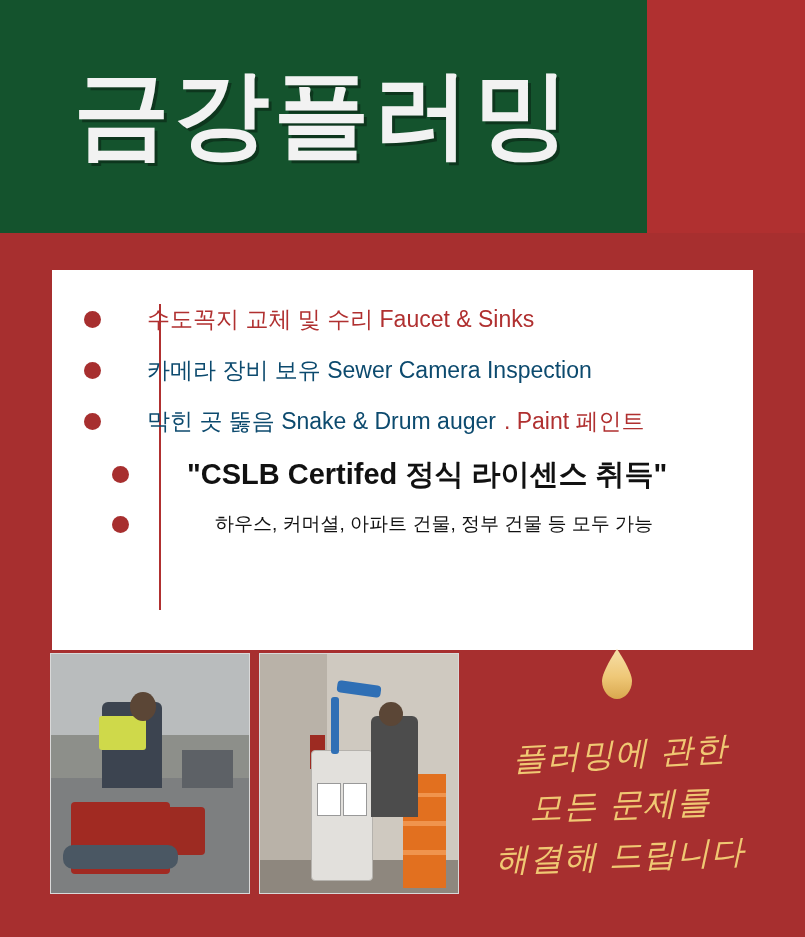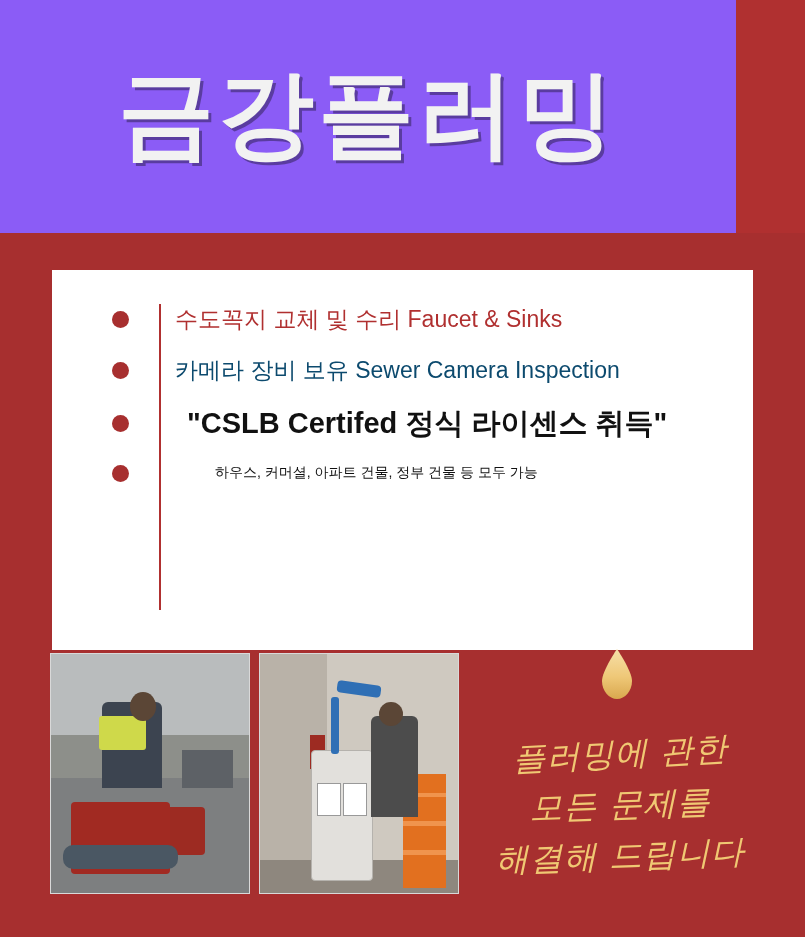--- a/index.html
+++ b/index.html
@@ -10,23 +10,23 @@
     width: 805px;
     height: 937px;
     font-family: "Liberation Sans", sans-serif;
     background: #b03030;
     overflow: hidden;
     position: relative;
   }
 
   
   .header {
-    width: 736px;
+    width: 647px;
     height: 233px;
-    background: #8b5cf6;
+    background: #14532d;
     display: flex;
     align-items: center;
     justify-content: center;
     box-sizing: border-box;
   }
   .header-title {
     font-family: "Liberation Sans", "DejaVu Sans", sans-serif;
     font-size: 96px;
     font-weight: bold;
     color: #f2f2f2;
@@ -68,21 +68,21 @@
     left: 107px;
     top: 34px;
     width: 2px;
     height: 306px;
     background: #b03030;
   }
   .service-row {
     display: flex;
     align-items: center;
     height: 51px;
-    padding-left: 60px;
+    padding-left: 32px;
     box-sizing: border-box;
   }
   .bullet {
     width: 17px;
     height: 17px;
     border-radius: 50%;
     background: #a72f2f;
     flex: 0 0 auto;
     margin-right: 46px;
   }
@@ -112,21 +112,21 @@
     font-family: "Liberation Sans", "DejaVu Sans", sans-serif;
   }
   .sub-row {
     display: flex;
     align-items: center;
     height: 44px;
     padding-left: 60px;
     box-sizing: border-box;
   }
   .sub-text {
-    font-size: 14px;
+    font-size: 19px;
     color: #111111;
     white-space: nowrap;
     margin-left: 40px;
     font-family: "Liberation Sans", "DejaVu Sans", sans-serif;
   }
 
   
   .photo {
     position: absolute;
     background: #6f7e8c;
@@ -216,20 +216,25 @@
         <span class="bullet"></span>
         <span class="row-text red">수도꼭지 교체 및 수리 Faucet &amp; Sinks</span>
       </li>
 
       <li class="service-row">
         <span class="bullet"></span>
         <span class="row-text">카메라 장비 보유 Sewer Camera Inspection</span>
       </li>
 
 
+      <li class="service-row">
+        <span class="bullet"></span>
+        <span class="row-text">막힌 곳 뚫음 Snake &amp; Drum auger</span>
+        <span class="row-text red" style="margin-left:8px;">. Paint  페인트</span>
+      </li>
 
       <li class="cslb-row">
         <span class="bullet"></span>
         <span class="cslb-text">"CSLB Certifed 정식 라이센스 취득"</span>
       </li>
 
       <li class="sub-row">
         <span class="bullet"></span>
         <span class="sub-text">하우스, 커머셜, 아파트 건물, 정부 건물 등 모두 가능</span>
       </li>

